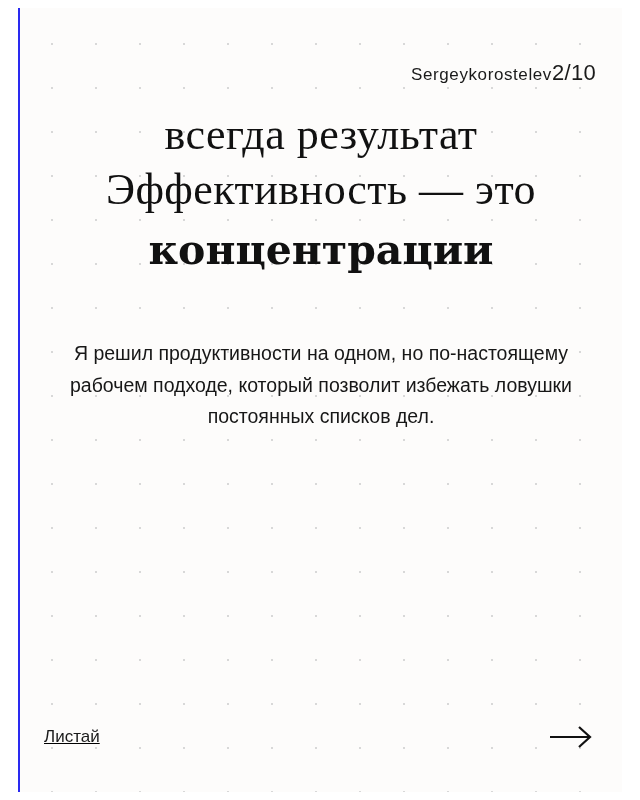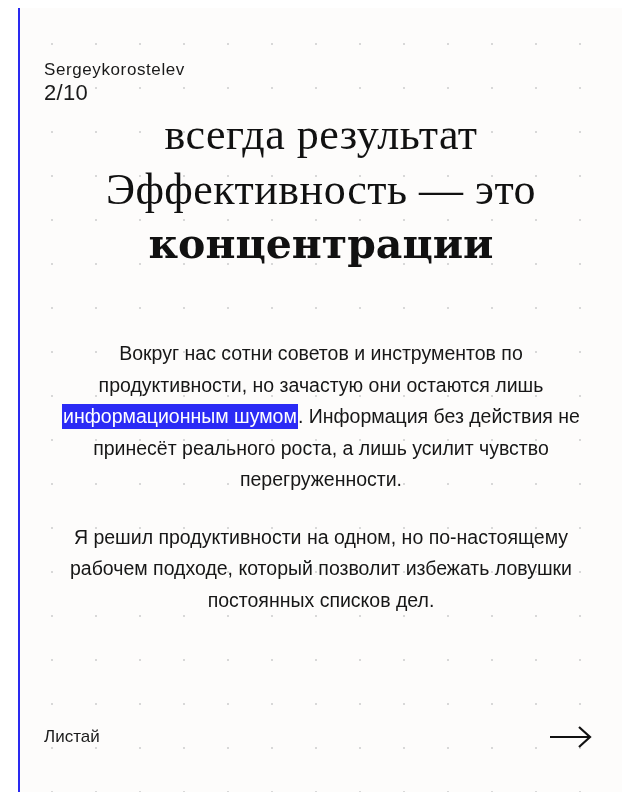--- a/index.html
+++ b/index.html
@@ -29,21 +29,20 @@
     overflow: hidden;
   }
   .header {
     position: absolute;
     top: 52px;
     left: 24px;
     right: 26px;
     display: flex;
     justify-content: flex-end;
     align-items: baseline;
-    flex-direction: column;
   }
   .handle {
     font-size: 17px;
     letter-spacing: 0.6px;
     color: #1a1a1a;
     font-family: "Liberation Sans", sans-serif;
   }
   .pager {
     font-size: 22px;
     letter-spacing: 0.3px;
@@ -62,21 +61,21 @@
     display: block;
     font-size: 44px;
     line-height: 1.24;
     letter-spacing: 0.5px;
   }
   .title .line.strong {
     font-family: "DejaVu Serif", serif;
     font-weight: bold;
     font-size: 41px;
     letter-spacing: 0px;
-    margin-top: 2px;
+    margin-top: 8px;
   }
   .body {
     position: absolute;
     top: 330px;
     left: 38px;
     right: 38px;
     text-align: center;
     color: #171717;
     font-size: 19.5px;
     line-height: 1.62;
@@ -93,20 +92,21 @@
     -webkit-box-decoration-break: clone;
   }
   .footer {
     position: absolute;
     bottom: 42px;
     left: 24px;
     right: 28px;
     display: flex;
     justify-content: space-between;
     align-items: center;
+    text-decoration: underline;
   }
   .footer-label {
     font-size: 17px;
     color: #1a1a1a;
   }
   .arrow {
     width: 46px;
     height: 26px;
     display: block;
   }
@@ -126,21 +126,20 @@
     <div class="pager">2/10</div>
   </div>
 
   <div class="title">
     <span class="line">всегда результат</span>
     <span class="line">Эффективность — это</span>
     <span class="line strong">концентрации</span>
   </div>
 
   <div class="body">
-    <p class="para"><span>Вокруг нас сотни советов и инструментов по продуктивности, но зачастую они остаются лишь </span><span class="hl">информационным шумом</span><span>. Информация без действия не принесёт реального роста, а лишь усилит чувство перегруженности.</span></p>
     <p class="para">Я решил продуктивности на одном, но по-настоящему рабочем подходе, который позволит избежать ловушки постоянных списков дел.</p>
   </div>
 
   <div class="footer">
     <div class="footer-label">Листай</div>
     <span>
       <svg class="arrow" viewBox="0 0 46 26" aria-hidden="true">
         <line x1="2" y1="13" x2="42" y2="13"></line>
         <polyline points="31,3 42,13 31,23"></polyline>
       </svg>

